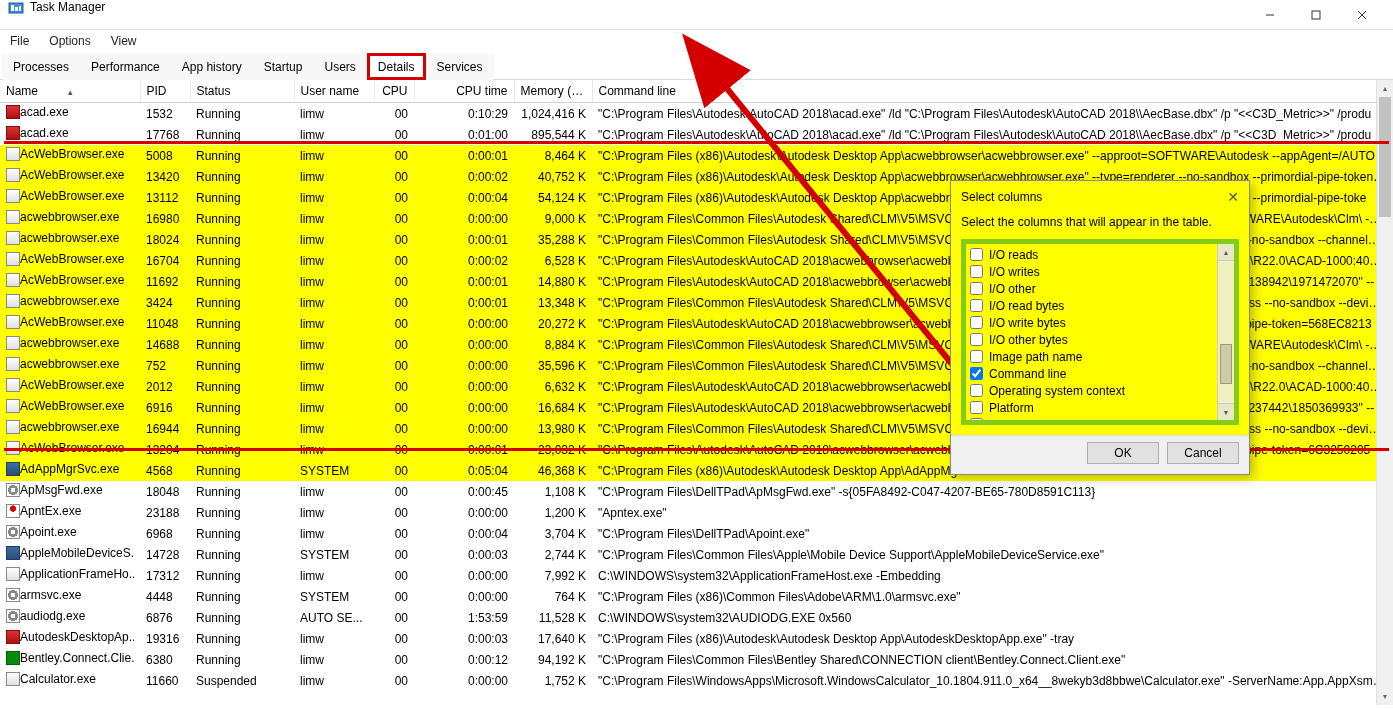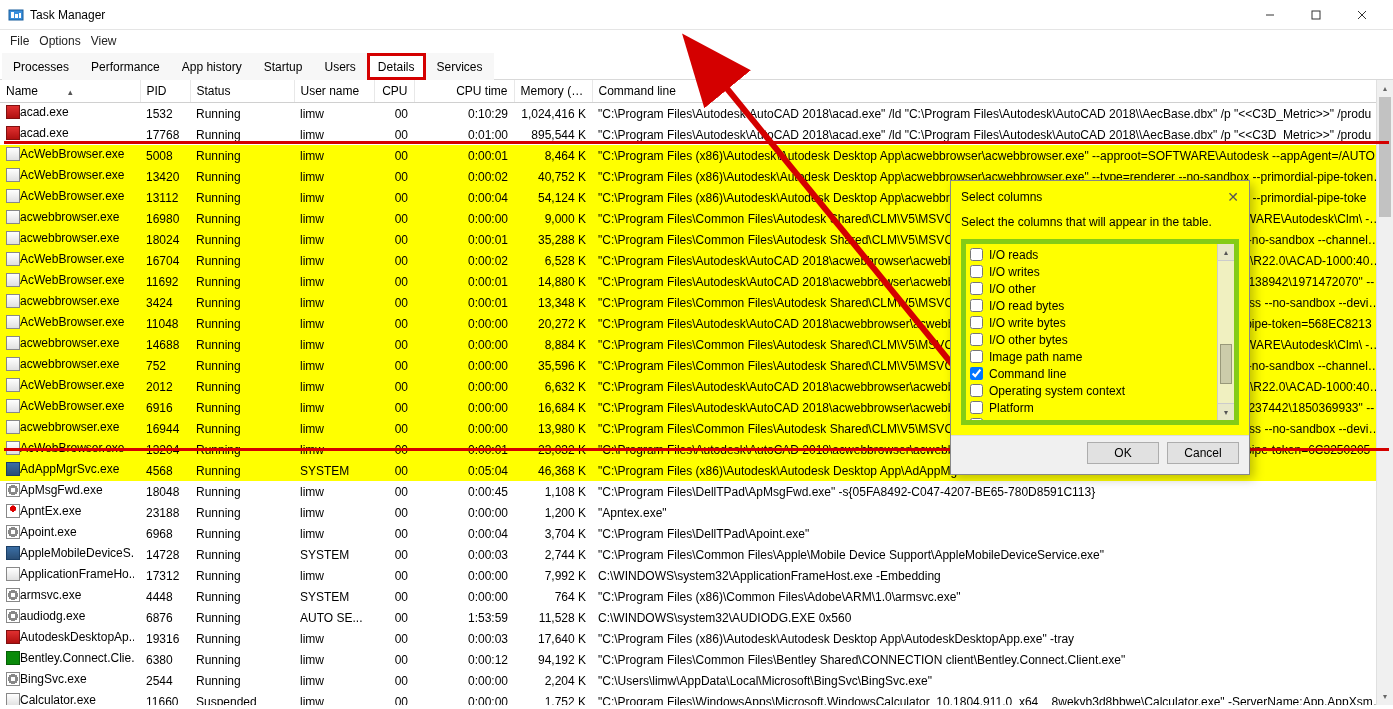--- a/index.html
+++ b/index.html
@@ -11,21 +11,20 @@
     color: #000;
     width: 1393px;
     height: 709px;
     overflow: hidden;
     position: relative;
   }
   
   .titlebar {
     height: 30px;
     display: flex;
-    align-items: center;
     padding: 0 8px;
     border-bottom: 1px solid #e5e5e5;
     background: #fff;
   }
   .titlebar .icon {
     width: 16px; height: 16px;
     margin-right: 6px;
     display: inline-flex; align-items: center; justify-content: center;
   }
   .titlebar .title { flex: 1; font-size: 12px; }
@@ -34,21 +33,21 @@
     width: 46px; height: 30px;
     display: flex; align-items: center; justify-content: center;
     color: #333;
   }
   
   .menubar {
     height: 22px;
     display: flex;
     align-items: center;
     padding: 0 6px;
-    gap: 2px;
+    gap: 12px;
     color: #222;
   }
   .menubar span { padding: 2px 4px; }
   
   .tabs {
     display: flex;
     border-bottom: 1px solid #d9d9d9;
     padding: 0 2px;
   }
   .tab {
@@ -664,33 +663,20 @@
           <td>6380</td>
           <td>Running</td>
           <td>limw</td>
           <td class="num">00</td>
           <td class="num">0:00:12</td>
           <td class="num">94,192 K</td>
           <td>"C:\Program Files\Common Files\Bentley Shared\CONNECTION client\Bentley.Connect.Client.exe"</td>
         </tr>
         <tr>
           <td><span class="icon-cell">
-              <span class="proc-icon gear"></span>
-              <span>BingSvc.exe</span>
-            </span></td>
-          <td>2544</td>
-          <td>Running</td>
-          <td>limw</td>
-          <td class="num">00</td>
-          <td class="num">0:00:00</td>
-          <td class="num">2,204 K</td>
-          <td>"C:\Users\limw\AppData\Local\Microsoft\BingSvc\BingSvc.exe"</td>
-        </tr>
-        <tr>
-          <td><span class="icon-cell">
               <span class="proc-icon app"></span>
               <span>Calculator.exe</span>
             </span></td>
           <td>11660</td>
           <td>Suspended</td>
           <td>limw</td>
           <td class="num">00</td>
           <td class="num">0:00:00</td>
           <td class="num">1,752 K</td>
           <td>"C:\Program Files\WindowsApps\Microsoft.WindowsCalculator_10.1804.911.0_x64__8wekyb3d8bbwe\Calculator.exe" -ServerName:App.AppXsm3pg</td>

